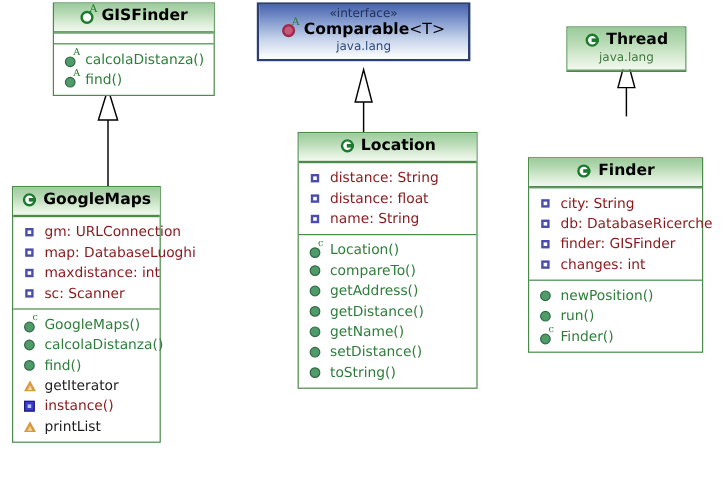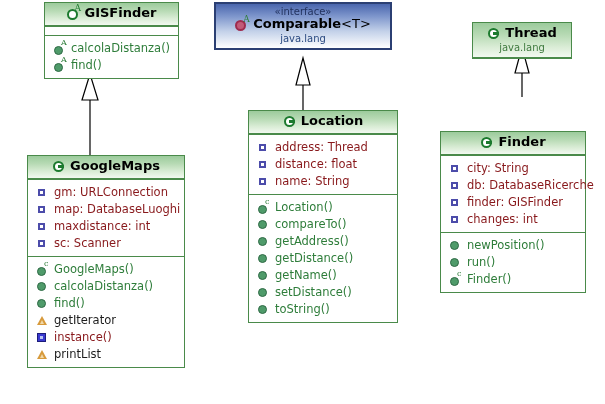--- a/index.html
+++ b/index.html
@@ -323,21 +323,21 @@
         <span class="ico absmethod"></span>
         <span class="lbl">calcolaDistanza()</span>
       </div>
       <div class="member meth">
         <span class="ico absmethod"></span>
         <span class="lbl">find()</span>
       </div>
     </div>
   </div>
 
-  <div class="uml-box" style="left:27px; top:155px; width:158px;">
+  <div class="uml-box" style="left:10px; top:155px; width:124px;">
     <div class="hdr">
       <div class="title">
         <span class="hdr-icon cls"></span><span>GoogleMaps</span>
       </div>
     </div>
     <div class="compartment">
       <div class="member attr">
         <span class="ico field"></span>
         <span class="lbl">gm: URLConnection</span>
       </div>
@@ -394,21 +394,21 @@
 
   <div class="uml-box" style="left:248px; top:110px; width:150px;">
     <div class="hdr">
       <div class="title">
         <span class="hdr-icon cls"></span><span>Location</span>
       </div>
     </div>
     <div class="compartment">
       <div class="member attr">
         <span class="ico field"></span>
-        <span class="lbl">address: Thread</span>
+        <span class="lbl">distance: String</span>
       </div>
       <div class="member attr">
         <span class="ico field"></span>
         <span class="lbl">distance: float</span>
       </div>
       <div class="member attr">
         <span class="ico field"></span>
         <span class="lbl">name: String</span>
       </div>
     </div>

